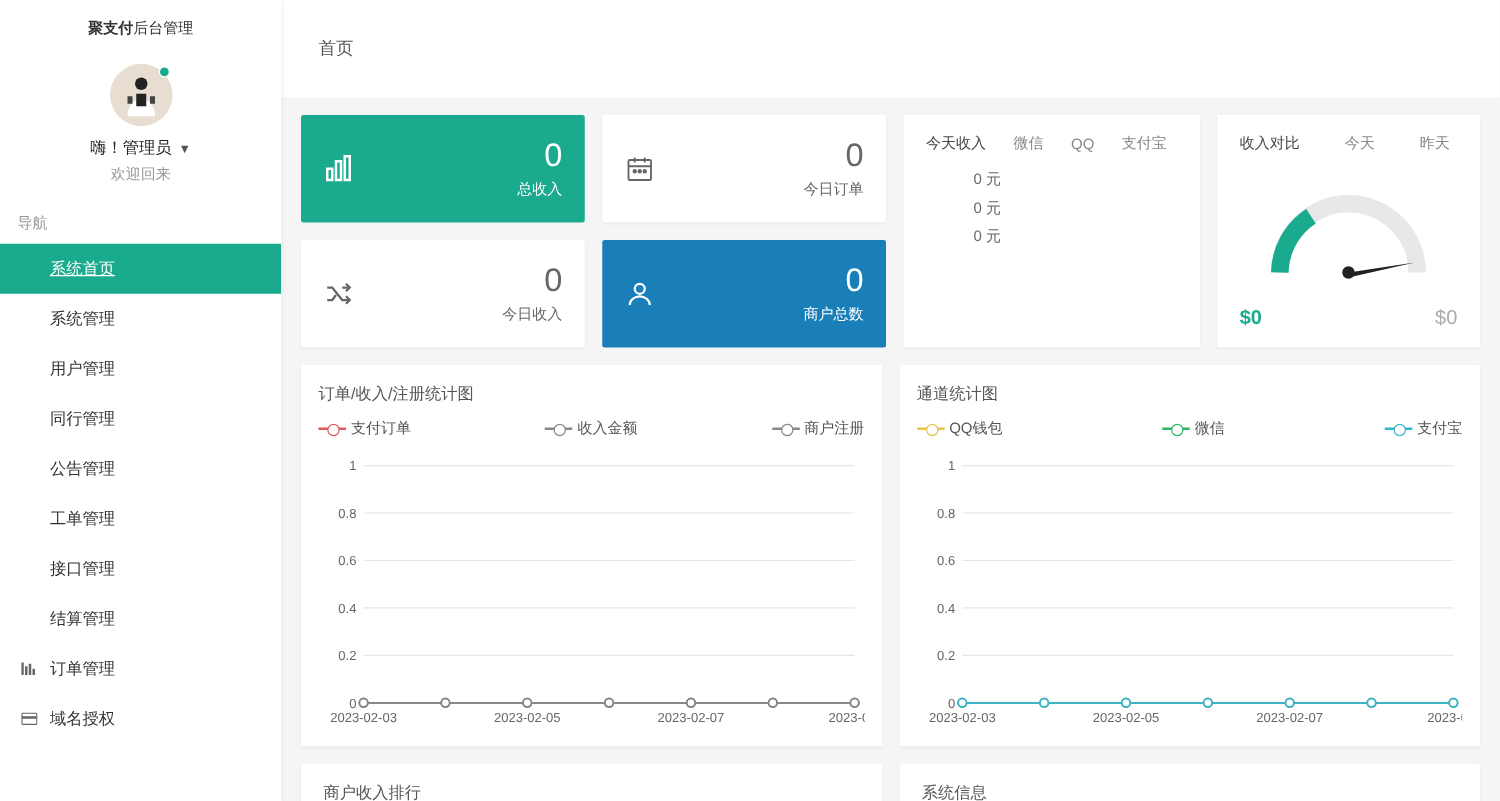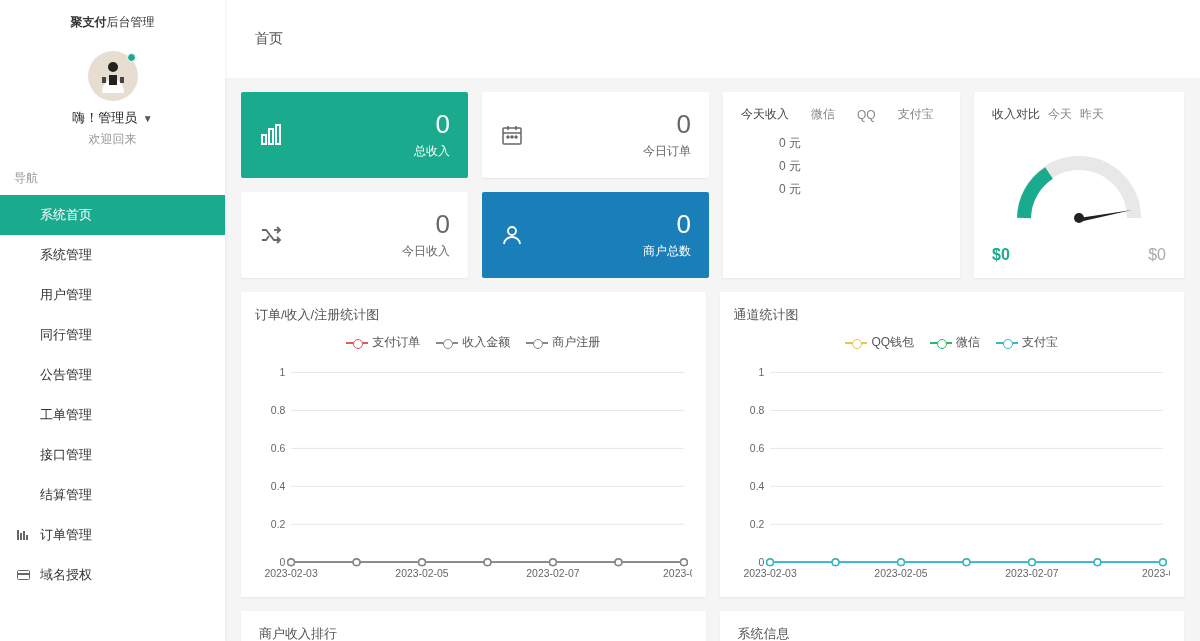--- a/index.html
+++ b/index.html
@@ -12,21 +12,21 @@
 .avatar-wrap { position: relative; width: 50px; height: 50px; margin: 0 auto 8px; }
 .avatar-dot { position: absolute; top: 2px; right: 2px; width: 9px; height: 9px; border-radius: 50%; background: #1aaa8d; border: 1px solid #fff; }
 .avatar { width: 50px; height: 50px; border-radius: 50%; background: #e7ddd0; display: flex; align-items: center; justify-content: center; overflow: hidden; }
 .avatar svg { width: 46px; height: 46px; }
 .profile-name { font-size: 13px; color: #222; }
 .profile-caret { font-size: 10px; margin-left: 2px; color: #555; }
 .profile-sub { font-size: 12px; color: #999; margin-top: 4px; }
 
 .nav-header { padding: 8px 14px; color: #999; font-size: 12px; }
 .nav-item { display: flex; align-items: center; padding: 11px 14px 11px 40px; font-size: 13px; color: #333; cursor: pointer; position: relative; }
-.nav-item.active { background: #1aaa8d; color: #fff; }
+.nav-item.active { background: #1aaa8d; color: #fff; text-decoration: underline; }
 .nav-item .nav-ic { position: absolute; left: 16px; width: 14px; display: flex; justify-content: center; color: #666; }
 
 .main { margin-left: 225px; height: 100vh; overflow-y: auto; padding: 0 0 20px 0; }
 .breadcrumb { background: #fff; padding: 30px 30px; font-size: 14px; color: #555; margin-bottom: 14px; }
 .content { padding: 0 16px; }
 
 .top-row { display: flex; gap: 14px; margin-bottom: 14px; }
 .stats-grid { display: grid; grid-template-columns: 1fr 1fr; gap: 14px; width: 468px; flex-shrink: 0; }
 .stat-card { height: 86px; border-radius: 2px; color: #fff; display: flex; align-items: center; padding: 0 18px; position: relative; }
 .stat-card.teal { background: #1aaa8d; }
@@ -37,31 +37,31 @@
 .stat-val { font-size: 26px; font-weight: 300; line-height: 1.1; }
 .stat-lbl { font-size: 12px; margin-top: 4px; }
 
 .small-panel { flex: 1; background: #fff; box-shadow: 0 1px 2px rgba(0,0,0,0.06); padding: 14px 18px; }
 .small-panel-hd { display: flex; align-items: center; font-size: 12px; color: #888; margin-bottom: 12px; gap: 22px; }
 .small-panel-hd .title { color: #444; }
 .income-lines { font-size: 12px; color: #666; padding-left: 38px; }
 .income-lines div { margin: 6px 0; }
 
 .gauge-panel { width: 210px; background: #fff; box-shadow: 0 1px 2px rgba(0,0,0,0.06); padding: 14px 18px; display: flex; flex-direction: column; }
-.gauge-hd { display: flex; align-items: center; font-size: 12px; color: #888; gap: 8px; }
+.gauge-hd { display: flex; align-items: center; font-size: 12px; color: #888; gap: 36px; }
 .gauge-hd .title { color: #444; }
 .gauge-area { flex: 1; display: flex; align-items: center; justify-content: center; }
 .gauge-foot { display: flex; justify-content: space-between; font-size: 16px; margin-top: 4px; }
 .gauge-foot .v1 { color: #1aaa8d; font-weight: 600; }
 .gauge-foot .v2 { color: #aaa; }
 
 .charts-row { display: flex; gap: 14px; margin-bottom: 14px; }
 .chart-panel { flex: 1; background: #fff; box-shadow: 0 1px 2px rgba(0,0,0,0.06); padding: 14px 14px 8px; }
 .chart-title { font-size: 13px; color: #555; margin-bottom: 10px; }
-.chart-legend { display: flex; justify-content: center; gap: 16px; font-size: 12px; color: #555; margin-bottom: 8px; }
+.chart-legend { display: flex; justify-content: space-between; gap: 16px; font-size: 12px; color: #555; margin-bottom: 8px; }
 .leg-item { display: flex; align-items: center; gap: 4px; }
 .leg-mark { width: 22px; height: 10px; position: relative; }
 .leg-mark::before { content: ""; position: absolute; left: 0; right: 0; top: 4px; height: 2px; background: currentColor; }
 .leg-mark::after { content: ""; position: absolute; left: 7px; top: 1px; width: 8px; height: 8px; border: 1.5px solid currentColor; border-radius: 50%; background: #fff; }
 .chart-body { height: 230px; }
 .chart-body svg { width: 100%; height: 100%; }
 .axis-text { font-size: 11px; fill: #666; }
 .grid-line { stroke: #e6e6e6; stroke-width: 1; }
 .axis-line { stroke: #888; stroke-width: 1; }
 .data-line { stroke-width: 1.5; fill: none; }

